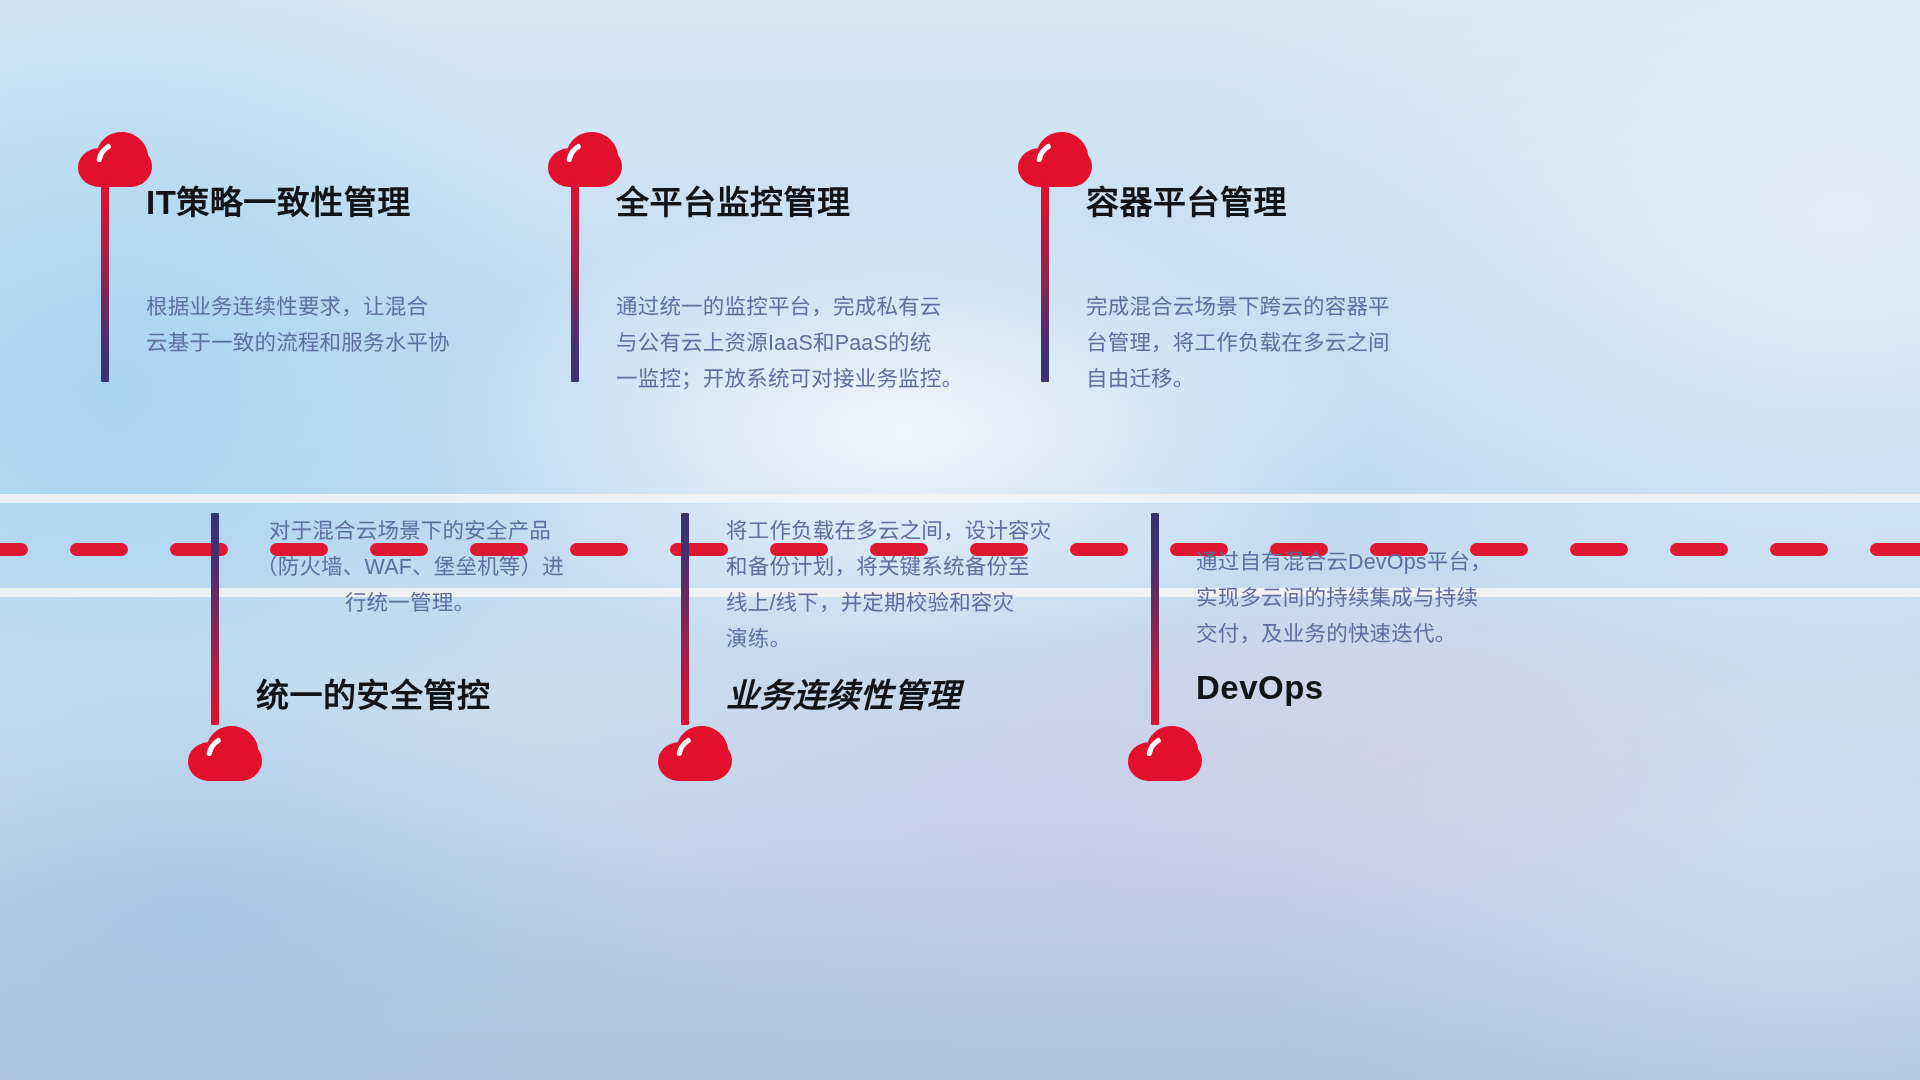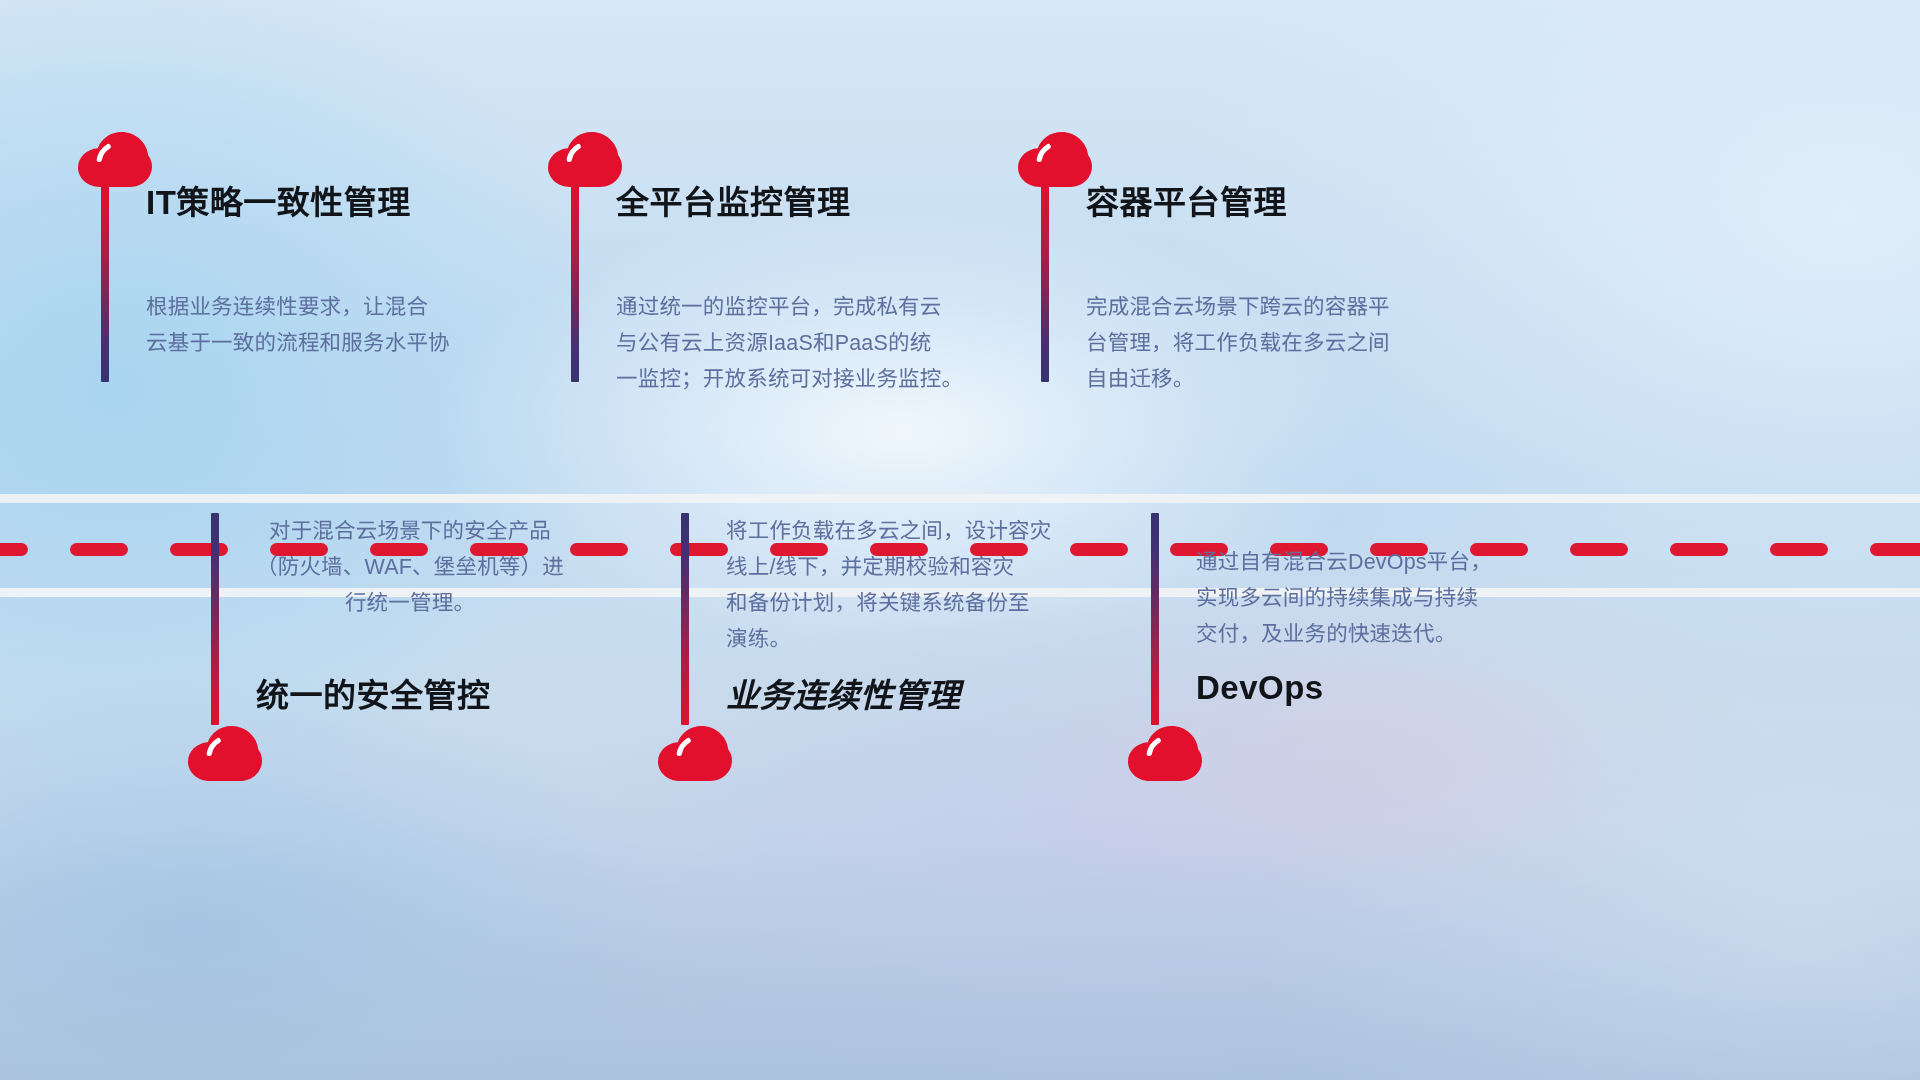--- a/index.html
+++ b/index.html
@@ -229,22 +229,22 @@
         <div class="cloud-icon" style="left: 188px; top: 726px;">
           <svg viewBox="0 0 74 56" xmlns="http://www.w3.org/2000/svg">
             <path fill="#e3102d" d="M21.5 55 C9.6 55 0 46.3 0 35.6 C0 25.4 8.7 17 19.8 16.3 C23.1 6.6 32.6 0 43.6 0 C57.4 0 68.8 10.2 70.2 23.3 C72.6 26.5 74 30.4 74 34.6 C74 45.9 64.3 55 52.4 55 Z"></path>
             <path fill="none" stroke="#ffffff" stroke-width="5.2" stroke-linecap="round" d="M30.2 14.6 C25.4 17.6 22.3 22.2 21.3 27.4"></path>
           </svg>
         </div>
       </div>
       <div class="col" style="left: 0px; top: 0px; width: 1920px; height: 1080px;">
         <div class="para" style="left: 726px; top: 513px;">
           <span class="ln">将工作负载在多云之间，设计容灾</span>
+          <span class="ln">和备份计划，将关键系统备份至</span>
           <span class="ln">线上/线下，并定期校验和容灾</span>
-          <span class="ln">和备份计划，将关键系统备份至</span>
           <span class="ln">演练。</span>
         </div>
         <div class="title" style="left: 726px; top: 669px; font-style: italic;">业务连续性管理</div>
         <div class="stem bottom-item" style="left: 681px; top: 513px; height: 212px;"></div>
         <div class="cloud-icon" style="left: 658px; top: 726px;">
           <svg viewBox="0 0 74 56" xmlns="http://www.w3.org/2000/svg">
             <path fill="#e3102d" d="M21.5 55 C9.6 55 0 46.3 0 35.6 C0 25.4 8.7 17 19.8 16.3 C23.1 6.6 32.6 0 43.6 0 C57.4 0 68.8 10.2 70.2 23.3 C72.6 26.5 74 30.4 74 34.6 C74 45.9 64.3 55 52.4 55 Z"></path>
             <path fill="none" stroke="#ffffff" stroke-width="5.2" stroke-linecap="round" d="M30.2 14.6 C25.4 17.6 22.3 22.2 21.3 27.4"></path>
           </svg>
         </div>

